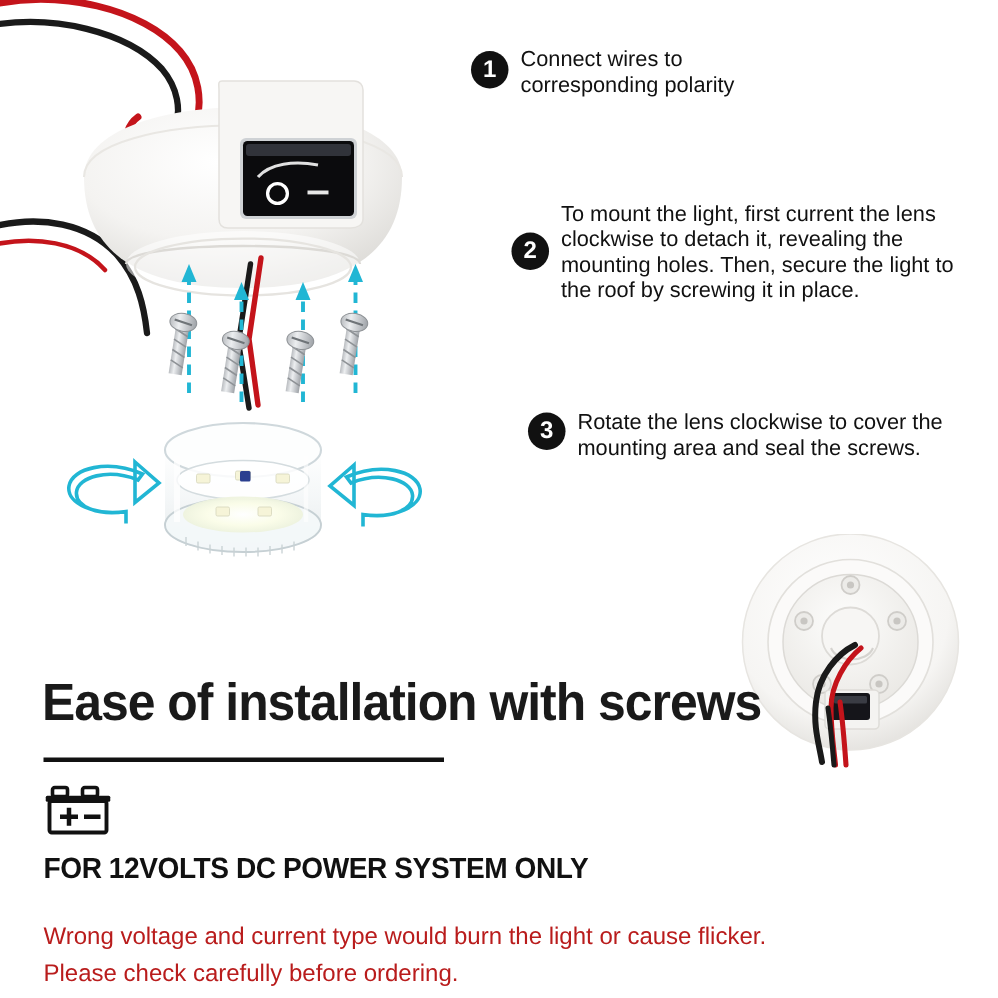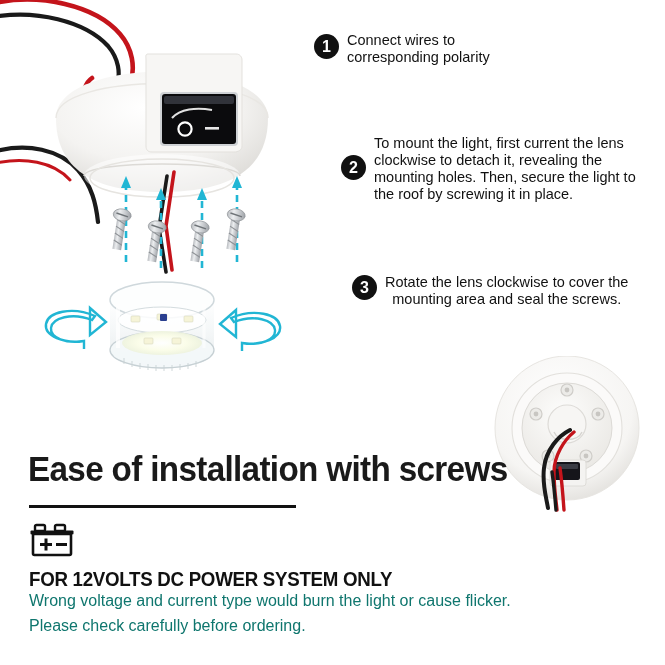--- a/index.html
+++ b/index.html
@@ -54,21 +54,21 @@
     line-height: 17px;
     color: #111111;
     font-family: "Liberation Sans", sans-serif;
     white-space: pre-line;
   }
   #step-1 { left: 314px; top: 34px; }
   #step-1 .step-text { margin-top: -2px; }
   #step-2 { left: 341px; top: 155px; }
   #step-2 .step-text { margin-top: -20px; }
   #step-3 { left: 352px; top: 275px; }
-  #step-3 .step-text { margin-top: -1px; text-align: center; }
+  #step-3 .step-text { margin-top: -1px; }
 
   
   #inset-photo {
     position: absolute;
     left: 488px;
     top: 356px;
     width: 158px;
     height: 158px;
   }
 
@@ -114,24 +114,24 @@
     color: #111111;
     letter-spacing: -0.3px;
     font-family: "Liberation Sans", sans-serif;
     white-space: nowrap;
     transform: scaleX(0.96);
     transform-origin: left center;
   }
   #warning-body {
     position: absolute;
     left: 29px;
-    top: 588px;
+    top: 612px;
     font-size: 16px;
     line-height: 25px;
-    color: #0f766e;
+    color: #b91c1c;
     font-family: "Liberation Sans", sans-serif;
     white-space: pre-line;
   }
 </style>
 </head>
 <body>
 
 <div id="page">
 
   <div id="photo-stage">

